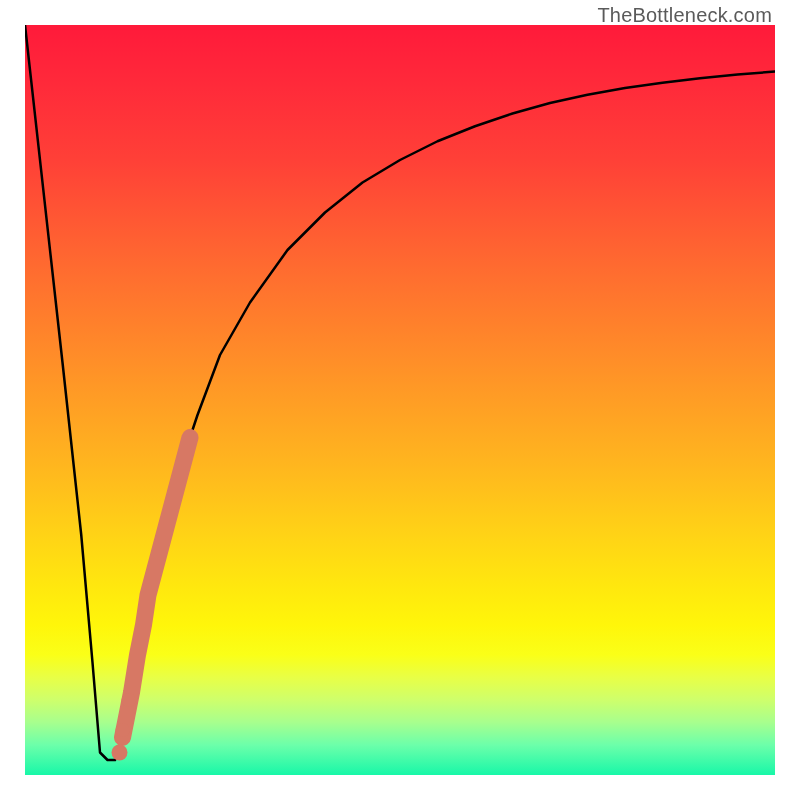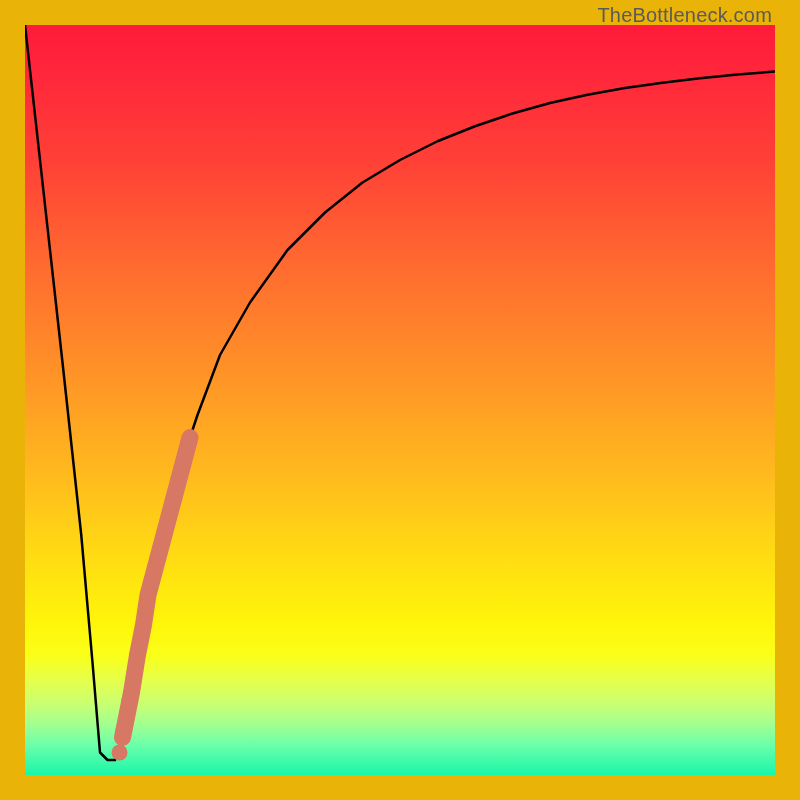--- a/index.html
+++ b/index.html
@@ -8,21 +8,21 @@
     width: 800px;
     height: 800px;
     overflow: hidden;
     background: #000;
     font-family: Arial, Helvetica, sans-serif;
   }
   .frame {
     position: relative;
     width: 800px;
     height: 800px;
-    background: #eab308;
+    background: #ffffff;
   }
   .plot-area {
     position: absolute;
     left: 25px;
     top: 25px;
     width: 750px;
     height: 750px;
     
     background: linear-gradient(
       to bottom,

